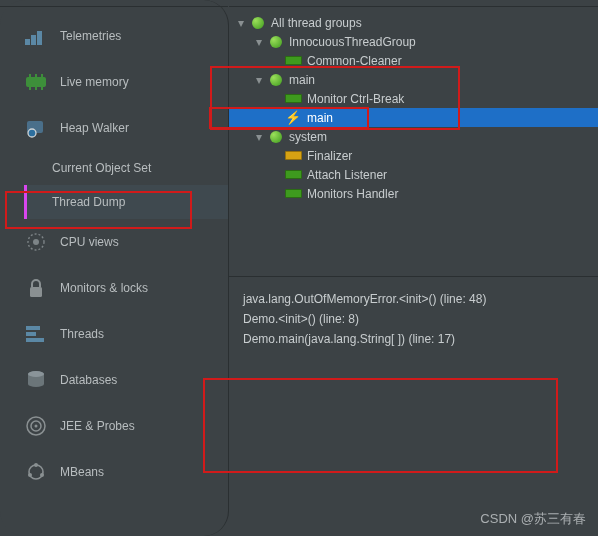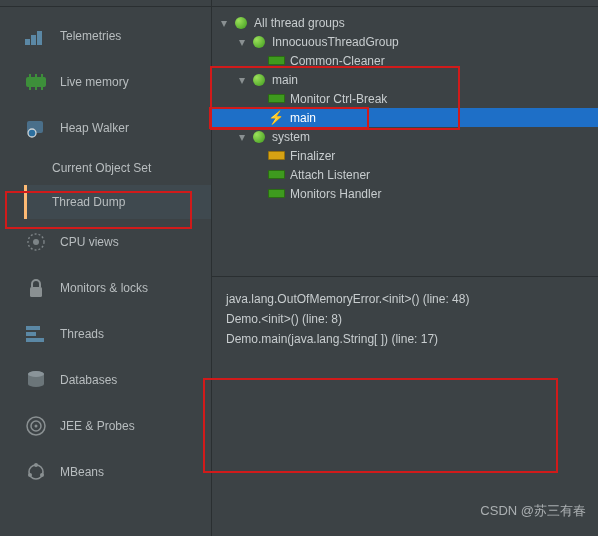--- a/index.html
+++ b/index.html
@@ -8,43 +8,44 @@
   font-size: 12px;
   background: #3c4245;
   color: #b8bdbf;
   width: 598px;
   height: 536px;
   overflow: hidden;
   position: relative;
 }
 .main-layout { display: flex; height: 100%; }
 .sidebar {
-  width: 212px;
+  width: 229px;
   background: #3c4245;
   border-right: 1px solid #2a2f31;
+  border-radius: 25px;
 }
 .sidebar-header {
   height: 7px;
   border-bottom: 1px solid #2a2f31;
   text-align: center;
   color: #7a8082;
   font-size: 11px;
 }
 .sidebar-list { padding-top: 6px; }
 .sidebar-item {
   display: flex;
   align-items: center;
   height: 46px;
   padding: 0 14px 0 24px;
   cursor: pointer;
 }
 .sidebar-item.sub { padding-left: 28px; margin-left: 24px; }
 .sidebar-item.active {
   background: #3f494f;
-  border-left: 3px solid #fdba74;
+  border-left: 3px solid #d946ef;
   padding-left: 25px;
   text-align: center;
 }
 .sidebar-item .icon-wrap {
   width: 24px;
   height: 24px;
   margin-right: 12px;
   display: flex;
   align-items: center;
   justify-content: center;
@@ -112,21 +113,21 @@
   height: 95px;
 }
 .highlight-box {
   position: absolute;
   border: 2px solid #d11a1a;
   pointer-events: none;
 }
 .watermark {
   position: absolute;
   right: 12px;
-  bottom: 16px;
+  bottom: 8px;
   color: #cfd3d5;
   font-size: 13px;
   opacity: .75;
 }
 svg { display: block; }
 </style>
 </head>
 <body>
 
 <div class="main-layout">

